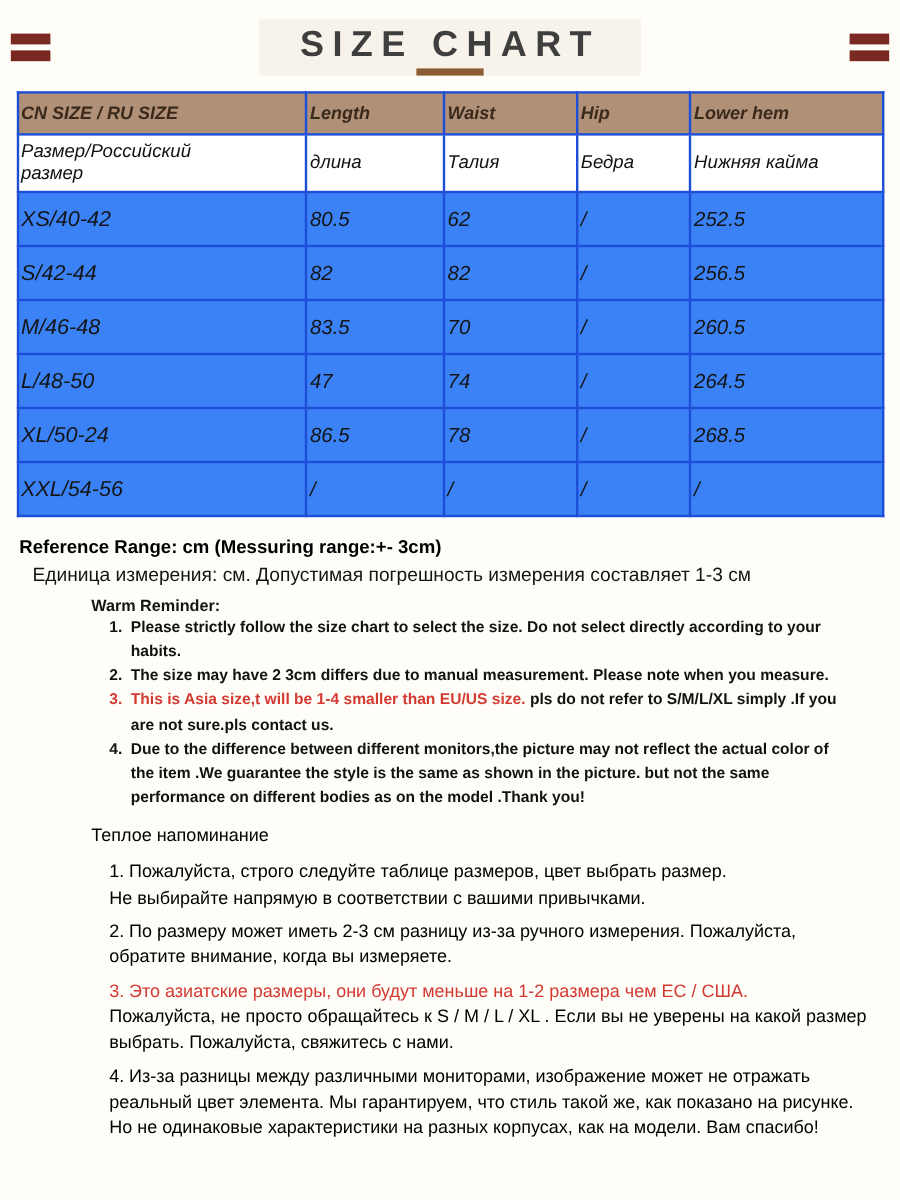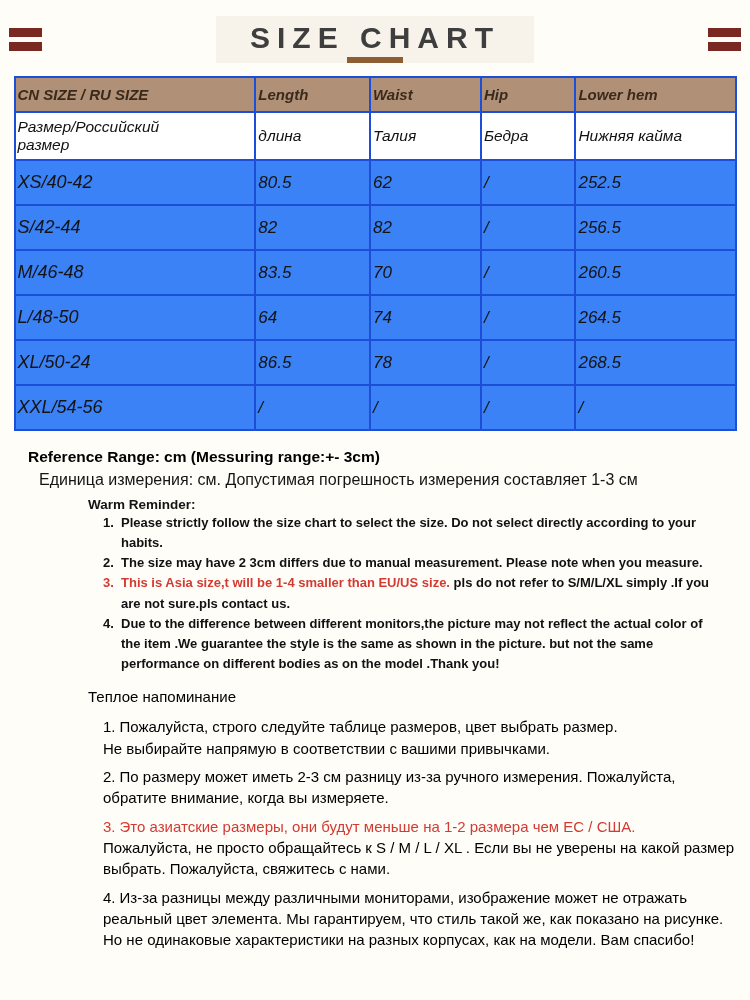--- a/index.html
+++ b/index.html
@@ -56,21 +56,21 @@
     color: #111;
     font-size: 15.5px;
     font-weight: normal;
     padding: 5px 2px;
   }
   .ru-size-label { display: inline-block; max-width: 175px; }
   .size-table td { font-size: 17px; padding: 11px 2px; background: #3b82f6; }
   .size-table td.size-cell { font-size: 18px; }
 
   
-  .notes { padding: 0 28px; }
+  .notes { padding: 0 16px; }
   .ref-en { font-weight: bold; font-size: 15.5px; color: #000; margin: 17px 0 5px; }
   .ref-ru { font-size: 16px; margin: 0 11px 8px; }
 
   .warm-section { margin-left: 60px; width: 625px; }
   .warm-title { font-weight: bold; font-size: 13.5px; margin: 2px 0 1px; }
   .en-item {
     display: flex;
     margin-left: 15px;
     font-weight: bold;
     font-size: 13px;
@@ -150,21 +150,21 @@
       </tr>
       <tr>
         <td class="size-cell">M/46-48</td>
         <td>83.5</td>
         <td>70</td>
         <td>/</td>
         <td>260.5</td>
       </tr>
       <tr>
         <td class="size-cell">L/48-50</td>
-        <td>64</td>
+        <td>47</td>
         <td>74</td>
         <td>/</td>
         <td>264.5</td>
       </tr>
       <tr>
         <td class="size-cell">XL/50-24</td>
         <td>86.5</td>
         <td>78</td>
         <td>/</td>
         <td>268.5</td>

